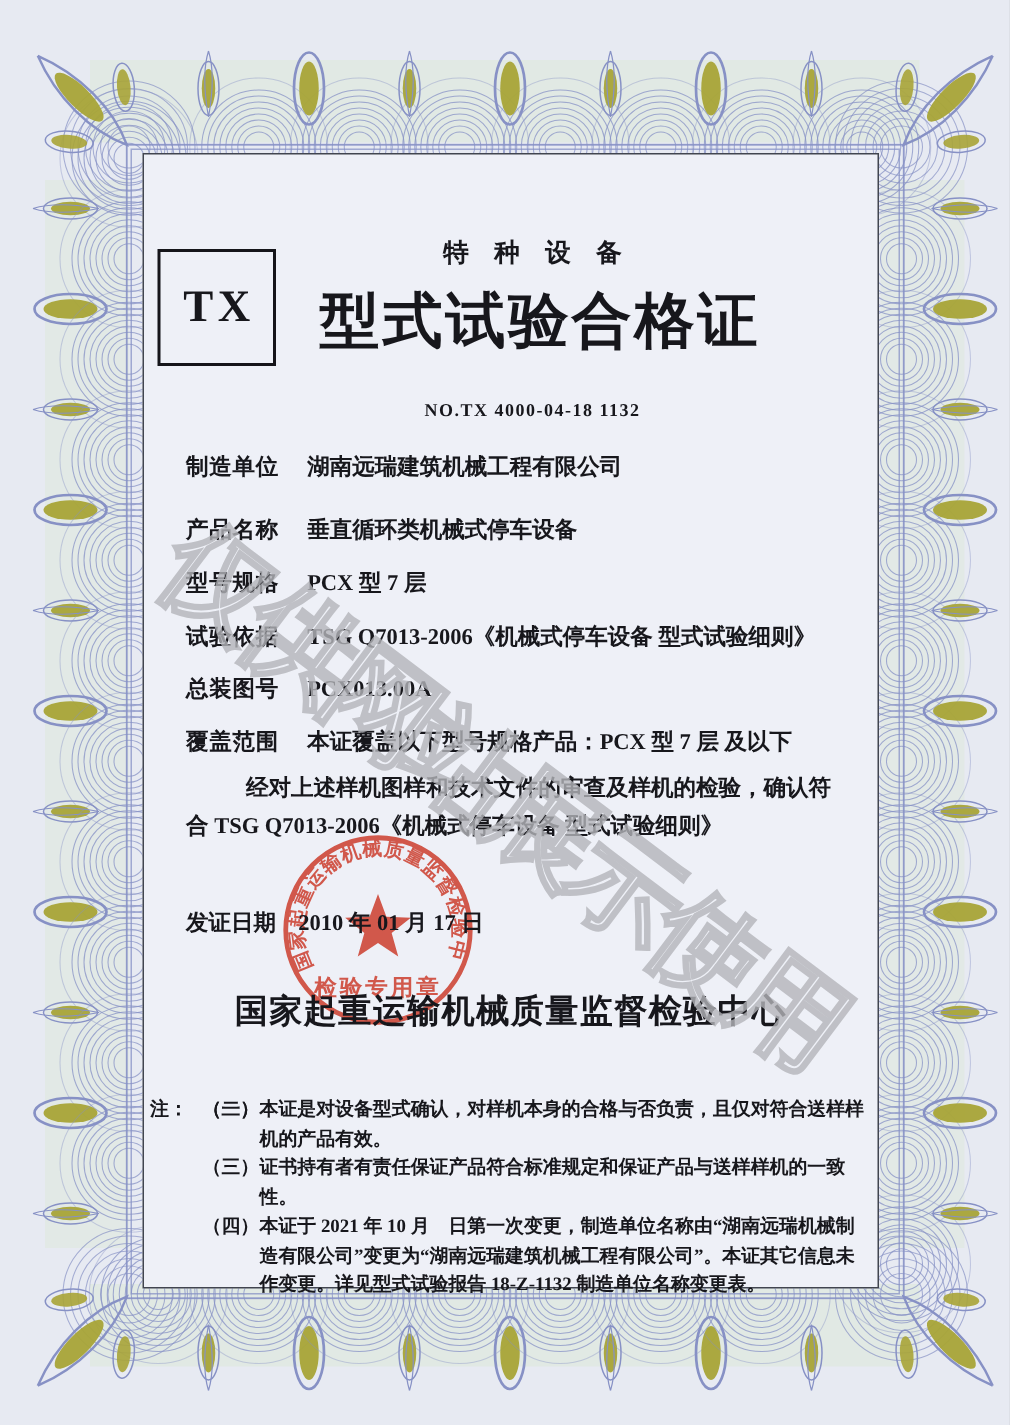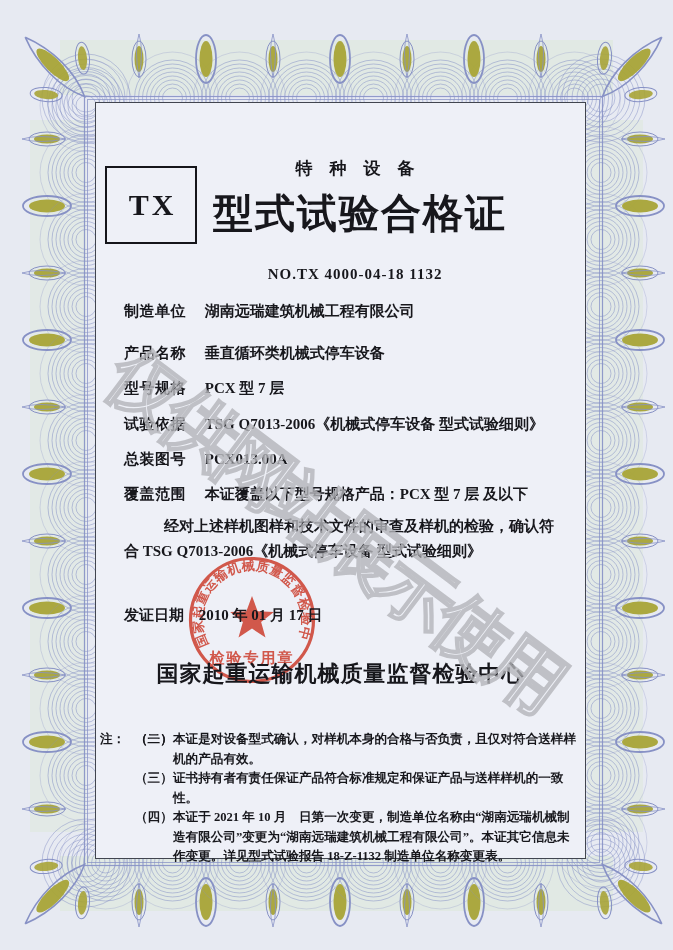--- a/index.html
+++ b/index.html
@@ -10,35 +10,35 @@
     color:#17171c;
   }
   .page *{box-sizing:border-box;}
   #guilloche{position:absolute;left:0;top:0;z-index:0;}
   .panel{
     position:absolute;left:95px;top:102px;width:491px;height:757px;
     background:#eef0f7;border:1.5px solid #41454f;z-index:1;
   }
   .content{position:absolute;left:0;top:0;width:673px;height:950px;z-index:3;}
   .tx-box{
-    position:absolute;left:105px;top:166px;width:92px;height:78px;
+    position:absolute;left:105px;top:166px;width:79px;height:78px;
     border:2px solid #15151a;display:flex;align-items:center;justify-content:center;
     font-size:30px;font-weight:700;letter-spacing:3px;text-indent:3px;
   }
   .title-small{
     position:absolute;left:185px;top:157px;width:340px;text-align:center;
     font-size:17px;font-weight:700;letter-spacing:17px;text-indent:17px;white-space:nowrap;
   }
   .title-main{
     position:absolute;left:150px;top:186px;width:420px;text-align:center;
     font-size:40px;font-weight:700;letter-spacing:2px;white-space:nowrap;font-family:Liberation Serif, serif;
   }
   .serial{
     position:absolute;left:150px;top:266px;width:410px;text-align:center;
-    font-size:15px;font-weight:600;letter-spacing:1px;white-space:nowrap;
+    font-size:12px;font-weight:600;letter-spacing:1px;white-space:nowrap;
   }
   .frow{position:absolute;left:124px;width:450px;font-size:15px;font-weight:700;white-space:nowrap;}
   .frow .lab{display:inline-block;width:63px;letter-spacing:.5px;}
   .frow .val{display:inline-block;margin-left:14px;}
   .para{
     position:absolute;left:124px;top:514px;width:444px;
     font-size:15px;font-weight:600;line-height:24.5px;text-indent:40px;
   }
   .daterow{position:absolute;left:124px;top:606px;font-size:15px;font-weight:700;white-space:nowrap;}
   .daterow .val{margin-left:11px;}

